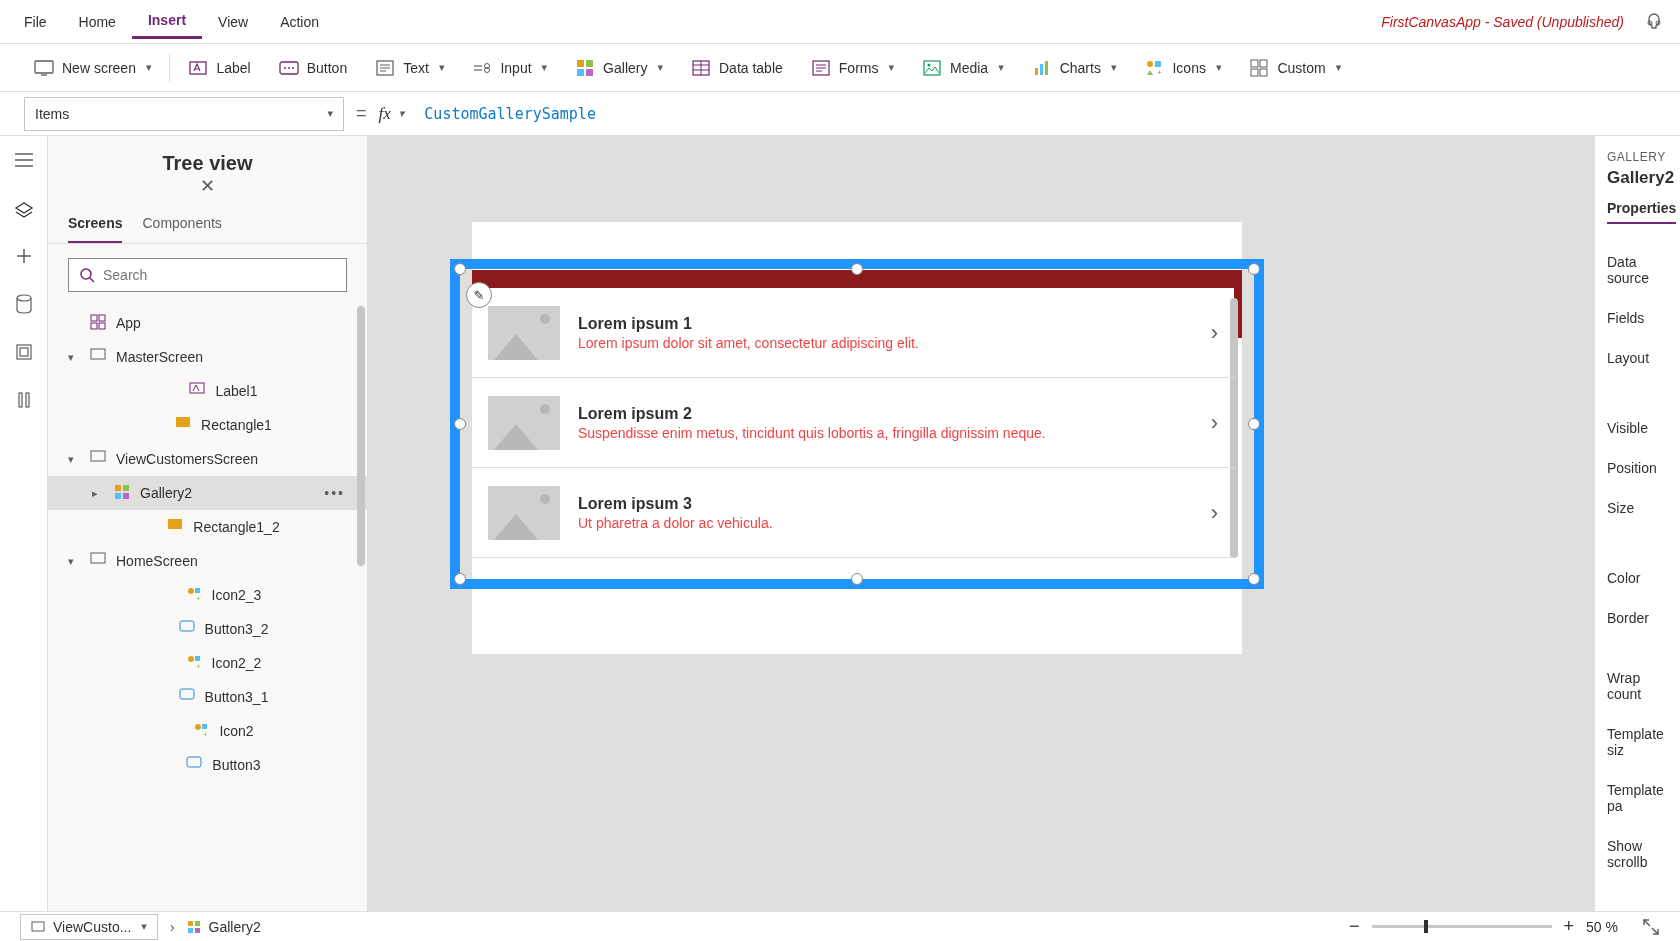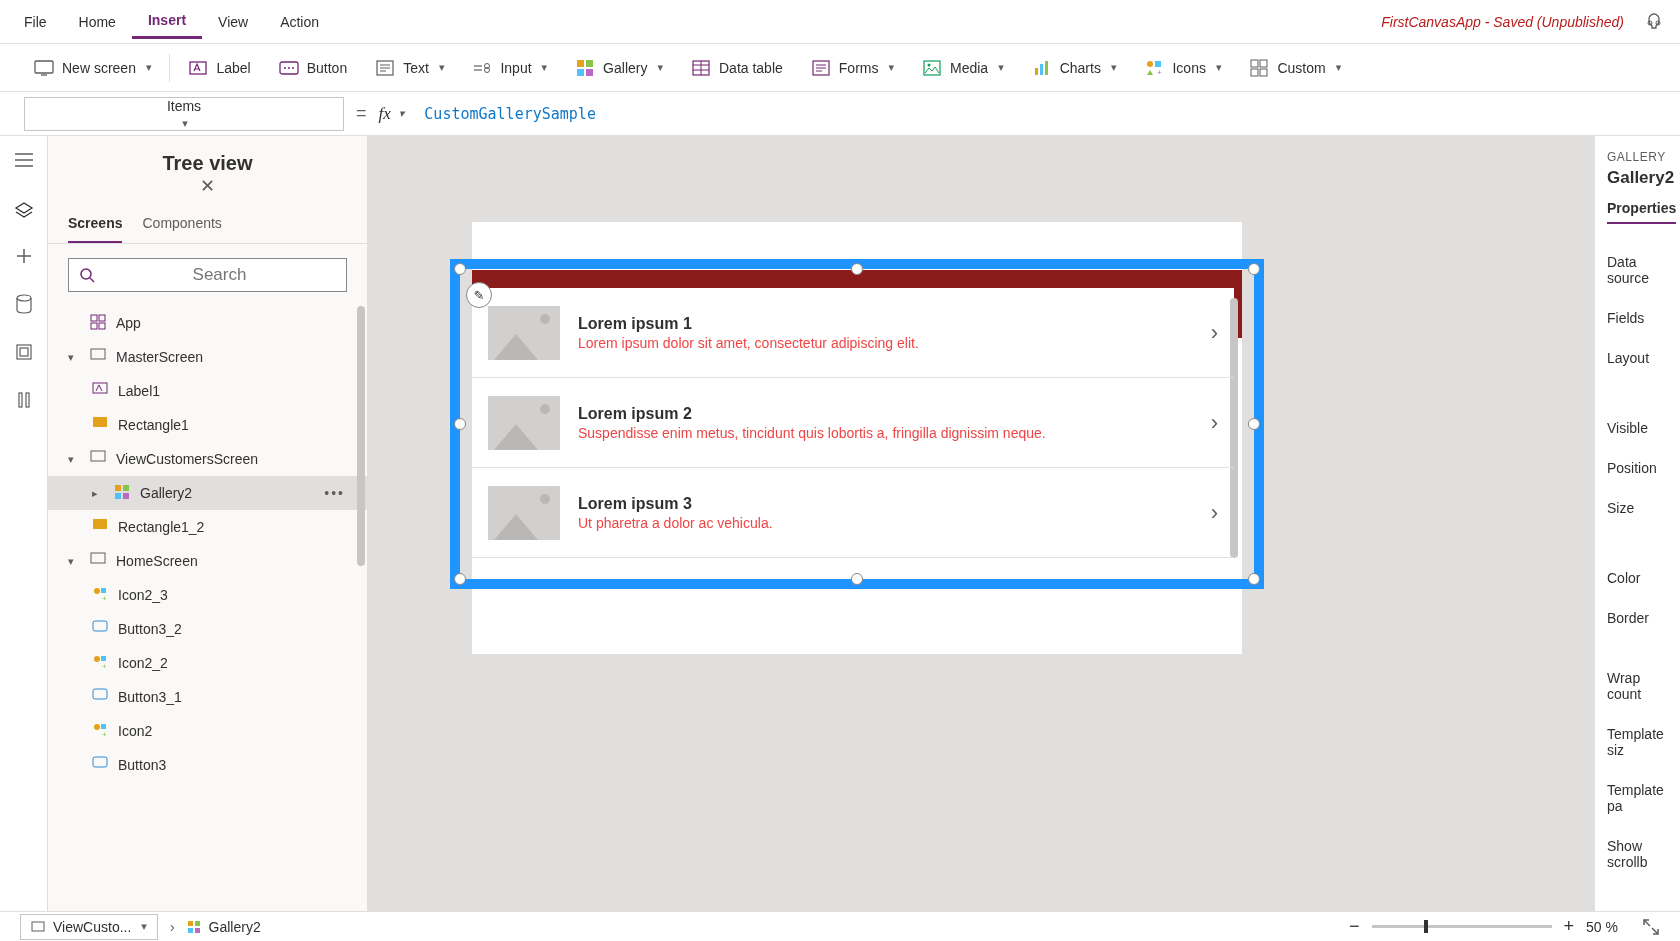--- a/index.html
+++ b/index.html
@@ -7,42 +7,42 @@
 .menubar { height: 44px; display: flex; align-items: center; padding: 0 8px; border-bottom: 1px solid #e1dfdd; background: #fff; }
 .menubar .menu-item { padding: 8px 16px; cursor: pointer; color: #323130; }
 .menubar .menu-item.active { color: #742774; border-bottom: 3px solid #742774; font-weight: 600; }
 .menubar .app-title { margin-left: auto; color: #b91c1c; padding-right: 12px; font-style: italic; }
 .menubar .support-icon { padding: 8px; }
 .ribbon { height: 48px; display: flex; align-items: center; gap: 8px; padding: 0 24px; background: #fff; border-bottom: 1px solid #e1dfdd; }
 .ribbon-btn { display: flex; align-items: center; gap: 8px; padding: 6px 10px; cursor: pointer; color: #323130; }
 .ribbon-icon { width: 20px; height: 20px; display: inline-flex; align-items: center; justify-content: center; }
 .chev { font-size: 11px; color: #605e5c; margin-left: 2px; }
 .formula-row { height: 44px; display: flex; align-items: center; border-bottom: 1px solid #e1dfdd; background: #fff; padding: 0 24px; gap: 12px; }
-.prop-select { width: 320px; height: 34px; border: 1px solid #c8c6c4; padding: 0 10px; display: flex; align-items: center; justify-content: space-between; background: #fff; flex-direction: column; }
+.prop-select { width: 320px; height: 34px; border: 1px solid #c8c6c4; padding: 0 10px; display: flex; align-items: center; justify-content: space-between; background: #fff; }
 .eq { font-size: 18px; color: #605e5c; }
 .fx { font-style: italic; font-family: serif; font-size: 17px; color: #323130; display:flex; align-items:center; gap:6px; }
 .formula-input { flex: 1; font-family: Consolas, monospace; font-size: 15px; color: #1078c8; padding: 6px 8px; }
 .workspace { display: flex; height: calc(941px - 44px - 48px - 44px - 30px); }
 .left-rail { width: 48px; background: #fff; border-right: 1px solid #e1dfdd; display: flex; flex-direction: column; align-items: center; padding-top: 12px; gap: 24px; }
 .rail-icon { width: 24px; height: 24px; display:flex; align-items:center; justify-content:center; cursor:pointer; color:#605e5c; }
 .rail-icon.active { color: #323130; }
 .tree-panel { width: 320px; background: #faf9f8; border-right: 1px solid #e1dfdd; display:flex; flex-direction:column; }
 .tree-header { padding: 16px 20px 8px; display:flex; align-items:center; justify-content:space-between;flex-direction:column; }
 .tree-header h2 { font-size: 20px; font-weight: 600; }
 .tree-tabs { display:flex; gap: 20px; padding: 0 20px; border-bottom: 1px solid #e1dfdd; }
 .tree-tab { padding: 10px 0; cursor:pointer; color:#605e5c; }
 .tree-tab.active { color:#323130; border-bottom: 2px solid #742774; font-weight:600; }
 .search-box { margin: 14px 20px; border:1px solid #8a8886; height:34px; display:flex; align-items:center; padding:0 10px; background:#fff; gap:8px; }
-.search-box input { border:none; outline:none; flex:1; font-size:17px;text-align:center; }
+.search-box input { border:none; outline:none; flex:1; font-size:14px; }
 .tree-list { flex:1; overflow-y:auto; padding-bottom:20px; position:relative; }
 .tree-item { display:flex; align-items:center; gap:8px; padding: 8px 12px; cursor:pointer; }
 .tree-item.selected { background:#e1dfdd; }
 .indent-0 { padding-left: 20px; }
 .indent-1 { padding-left: 20px; }
-.indent-2 { padding-left: 44px; }
+.indent-2 { padding-left: 44px; justify-content: center; }
 .expander { width:14px; font-size:11px; color:#605e5c; }
 .node-icon { width:18px; height:18px; display:inline-flex; }
 .tree-item .more { margin-left:auto; color:#605e5c; padding-right:10px; letter-spacing:2px; }
 .tree-scrollbar { position:absolute; right:2px; top:0; width:8px; height:260px; background:#c8c6c4; border-radius:4px; }
 .canvas-area { flex:1; background:#e1dfdd; position:relative; overflow:hidden; }
 .canvas-inner { position:absolute; left:104px; top:86px; width:770px; height:432px; background:#fff; }
 .screen-header { height:68px; background:#8b1a1a; color:#fff; display:flex; align-items:center; justify-content:center; font-size:28px; font-weight:bold;margin-top:48px; }
 .gallery-select { position:absolute; top:123px; left:82px; width:814px; height:330px; border:10px solid #1f94ff; background:transparent; }
 .gallery-body { position:absolute; top:152px; left:104px; width:762px; background:#fff; }
 .g-row { height:90px; border-bottom:1px solid #e1dfdd; display:flex; align-items:center; padding:0 16px; gap:18px; position:relative; }

